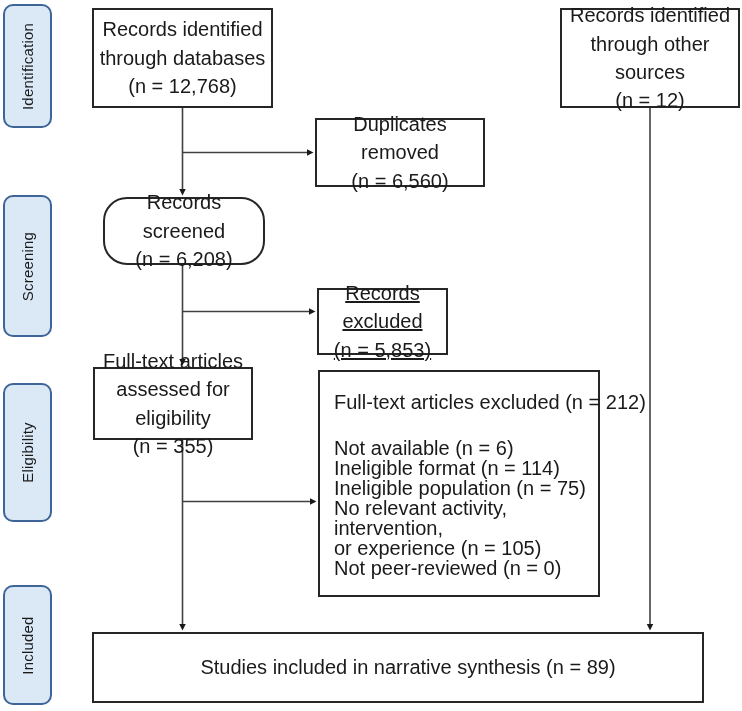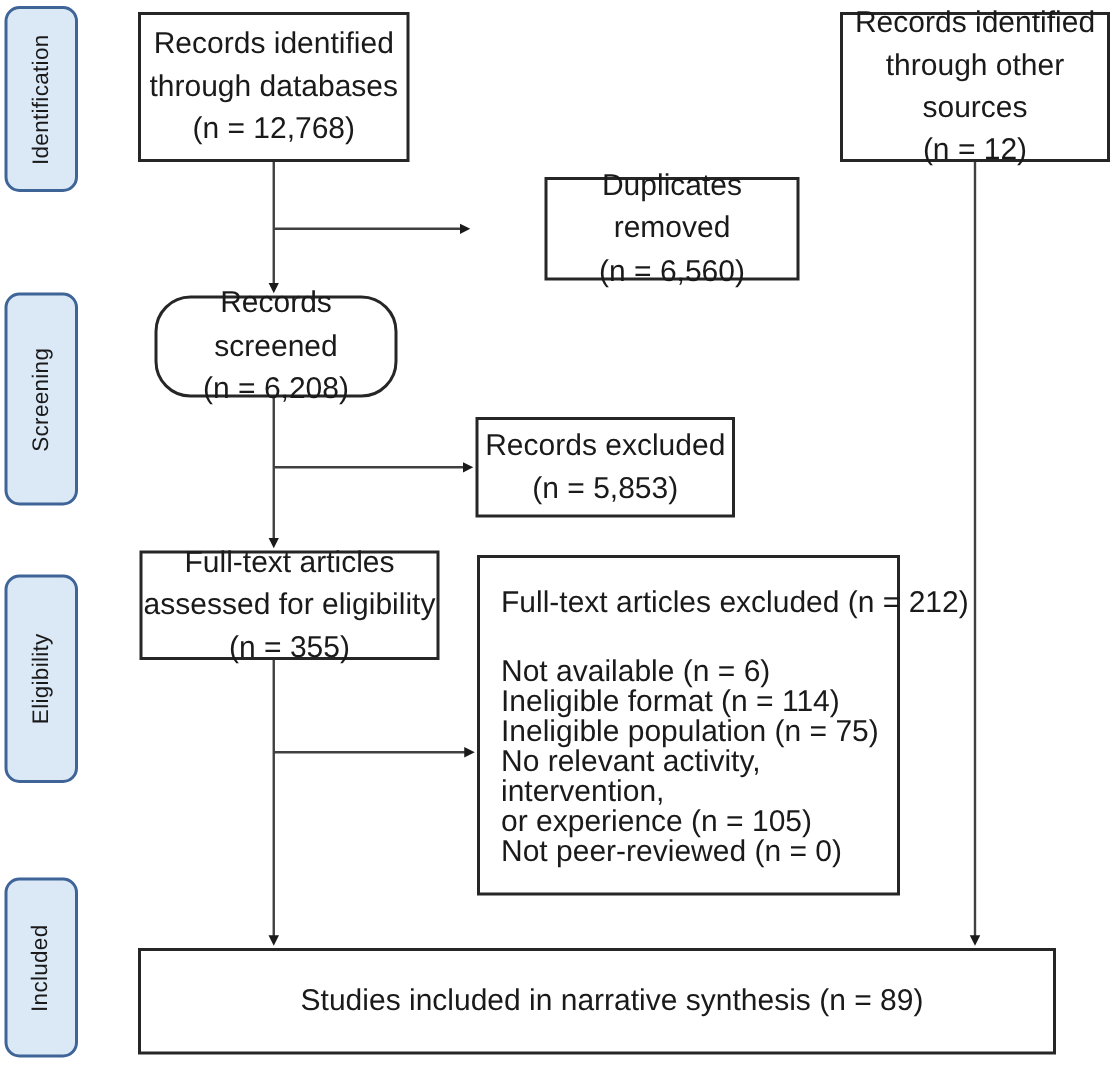--- a/index.html
+++ b/index.html
@@ -105,36 +105,36 @@
 through databases
 (n = 12,768)</span>
   </div>
 
   <div class="fbox" style="left:560px;top:8px;width:180px;height:100px;">
     <span class="btext">Records identified
 through other sources
 (n = 12)</span>
   </div>
 
-  <div class="fbox" style="left:315px;top:118px;width:170px;height:69px;margin-left:48px;">
+  <div class="fbox" style="left:315px;top:118px;width:170px;height:69px;">
     <span class="btext">Duplicates removed
 (n = 6,560)</span>
   </div>
 
   <div class="fbox" style="left:103px;top:197px;width:162px;height:68px;border-radius:24px;">
     <span class="btext">Records screened
 (n = 6,208)</span>
   </div>
 
-  <div class="fbox" style="left:317px;top:278px;width:173px;height:67px;">
+  <div class="fbox" style="left:317px;top:288px;width:131px;height:67px;text-decoration:underline;">
     <span class="btext">Records excluded
 (n = 5,853)</span>
   </div>
 
-  <div class="fbox" style="left:93px;top:367px;width:200px;height:73px;">
+  <div class="fbox" style="left:93px;top:367px;width:160px;height:73px;">
     <span class="btext">Full-text articles
 assessed for eligibility
 (n = 355)</span>
   </div>
 
   <div class="fbox detail" style="left:318px;top:370px;width:282px;height:227px;">
     <div class="dheader">Full-text articles excluded (n = 212)</div>
     <div class="dlist">
         <div>Not available (n = 6)</div>
         <div>Ineligible format (n = 114)</div>

